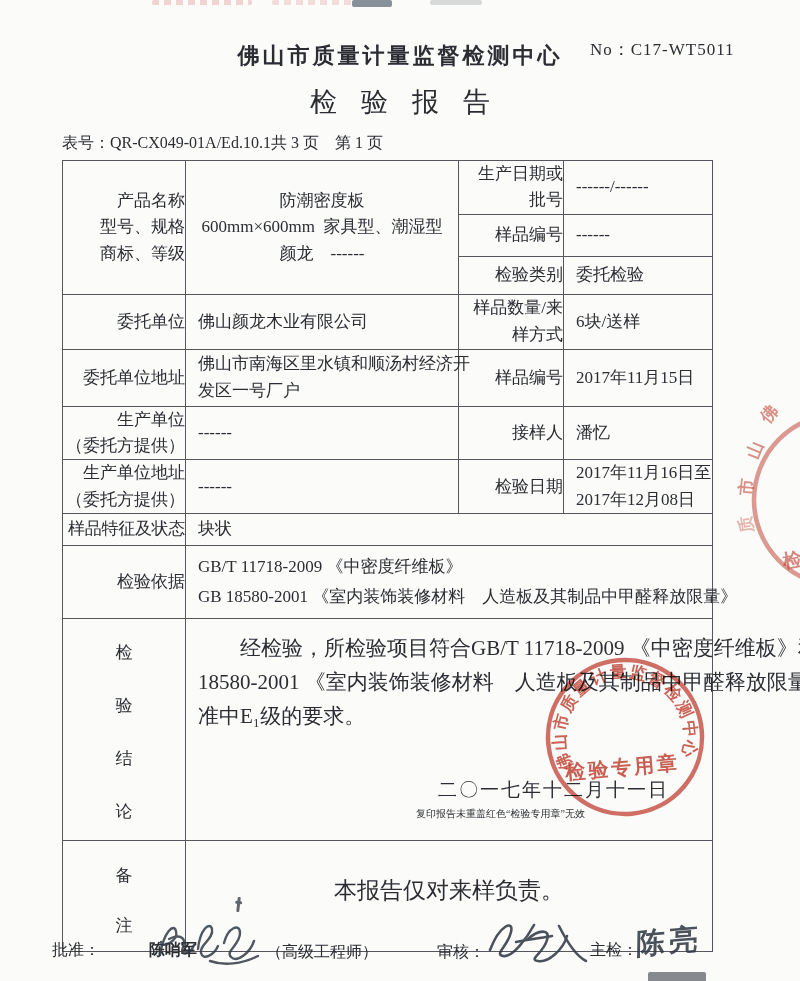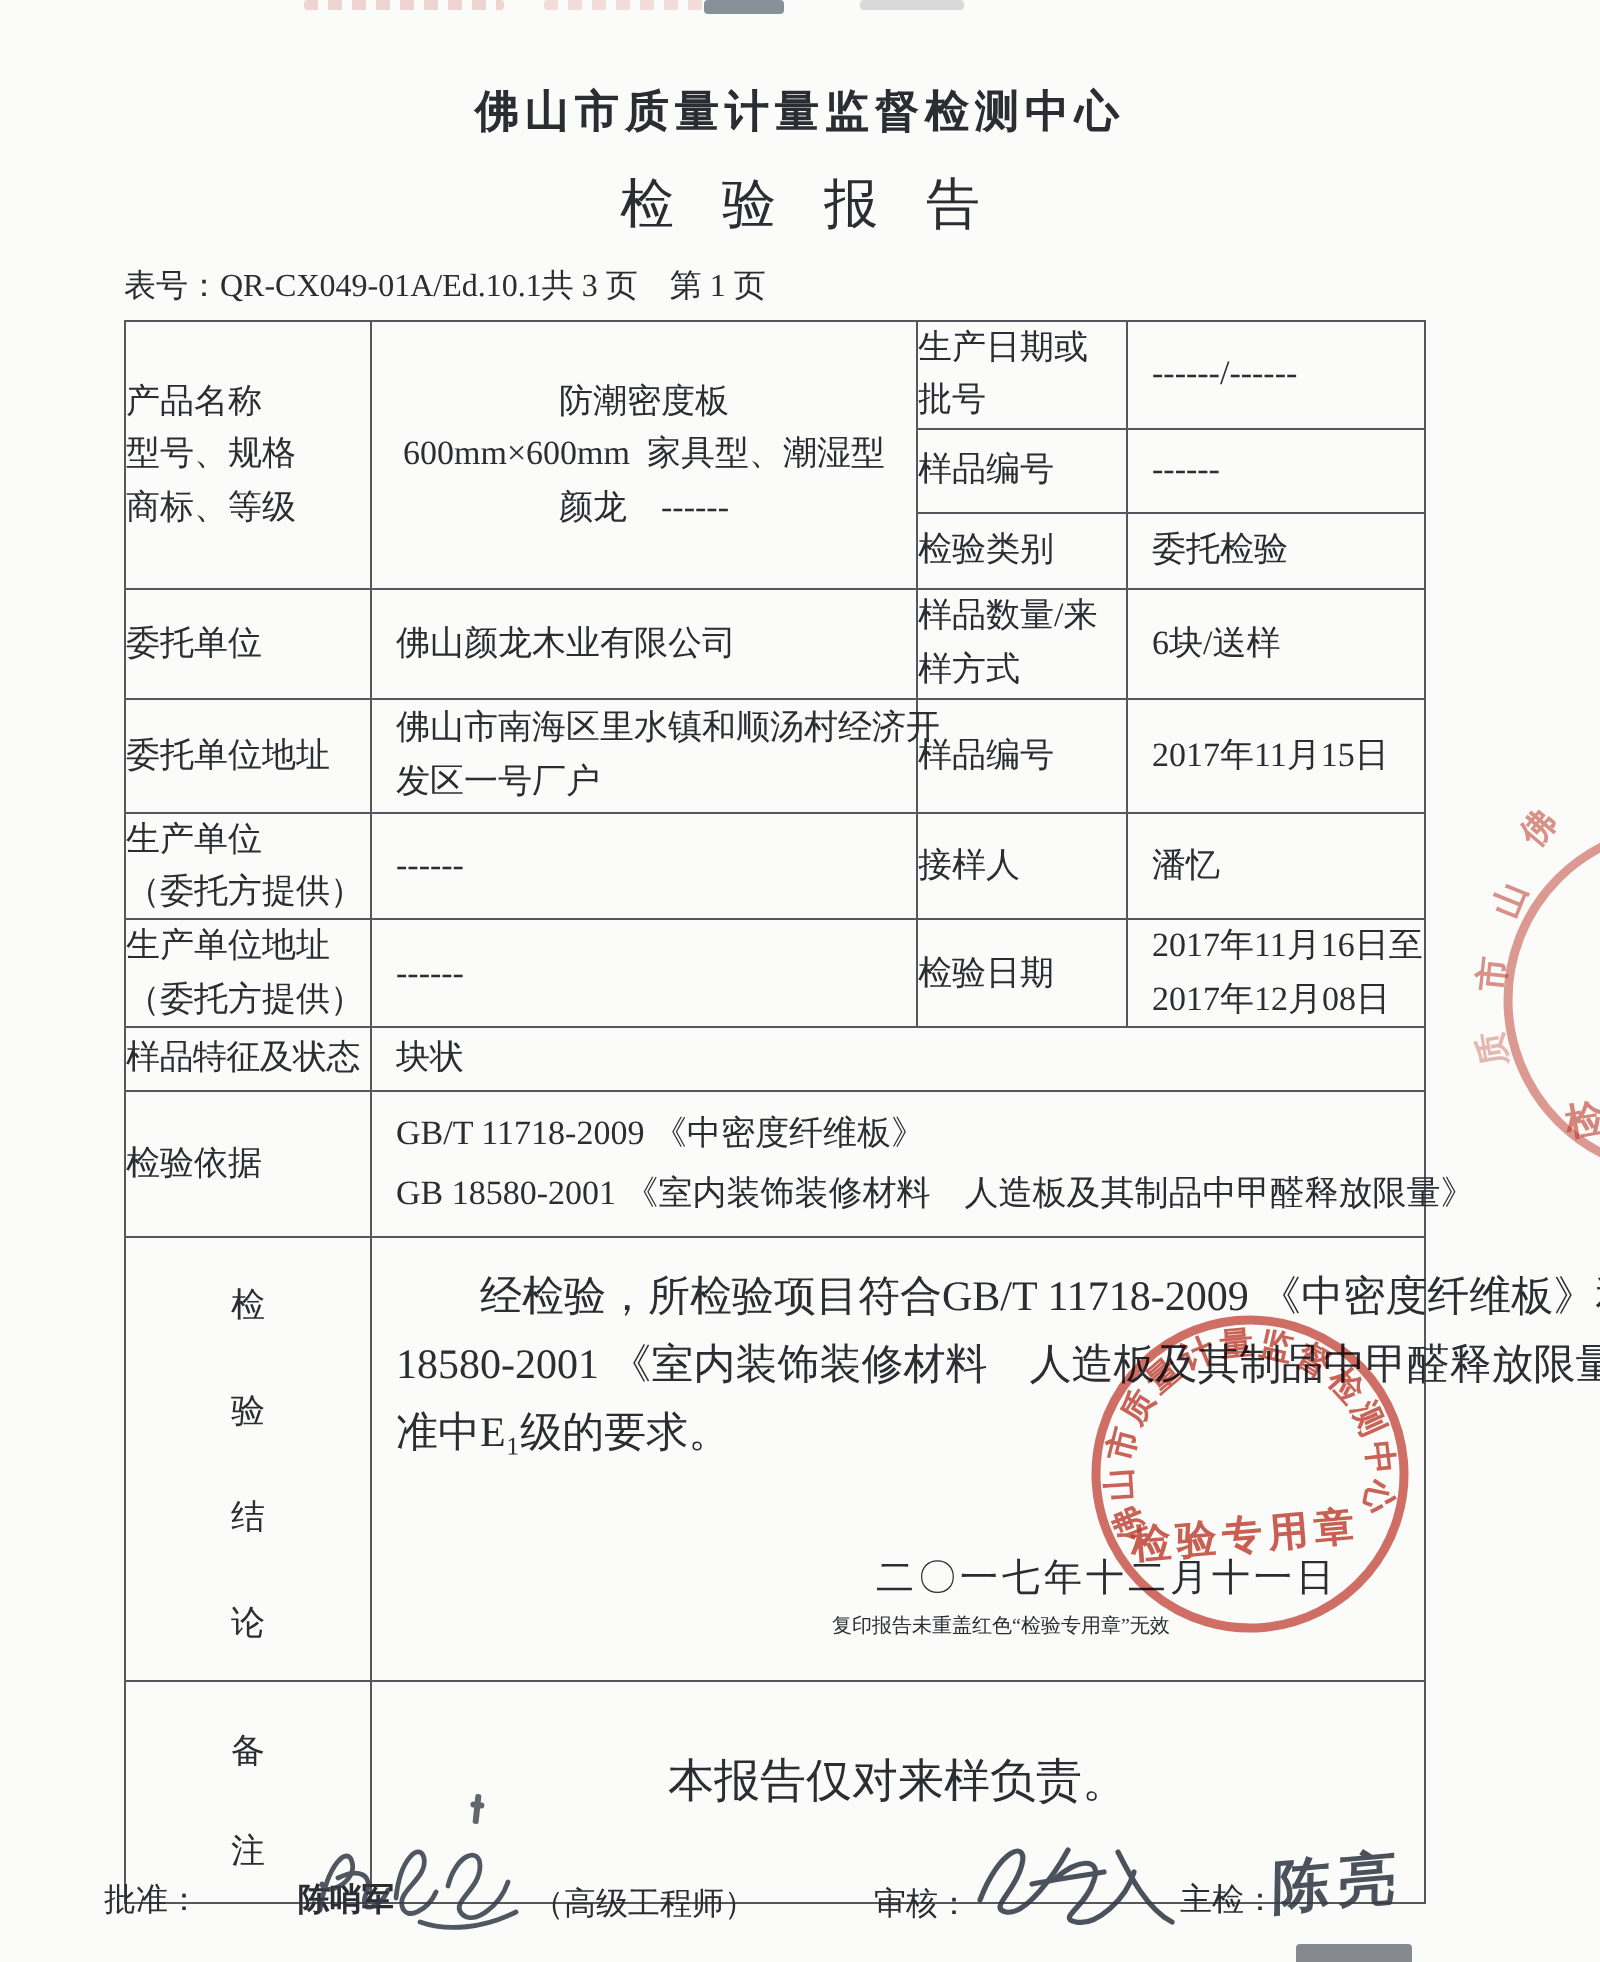--- a/index.html
+++ b/index.html
@@ -26,21 +26,21 @@
     font-size:22px; font-weight:700; letter-spacing:3px; }
   .report-title { position:absolute; left:0; top:84px; width:100%; text-align:center;
     font-size:27px; font-weight:400; letter-spacing:24px; text-indent:24px; }
   .form-row { position:absolute; left:62px; top:133px; width:678px;
     display:flex; justify-content:flex-start; font-size:16px; }
   
   table.report { position:absolute; left:62px; top:160px; width:650px;
     border-collapse:collapse; table-layout:fixed; }
   table.report td { border:1px solid #55575c; vertical-align:middle;
     font-size:17px; line-height:1.55; }
-  td.lab { text-align:left; white-space:pre; }
+  td.lab { text-align:right; white-space:pre; }
   td.lab3 { line-height:2.05;font-family:Liberation Serif, serif; }
   td.mid { text-align:center; white-space:pre; line-height:2.1; }
   td.val { text-align:left; padding-left:12px; white-space:pre; }
   td.vlab { text-align:center; white-space:pre; font-size:18px; vertical-align:top; }
   td.vlab.concl { line-height:53px; padding-top:6px; }
   td.vlab.remark { line-height:50px; padding-top:10px; }
   td.rel { position:relative; overflow:visible; }
   td.fit { font-size:16.5px; letter-spacing:-0.3px; }
   .basis-val { padding:6px 0 6px 12px; white-space:pre; line-height:1.75; }
   .concl-text { position:absolute; left:12px; top:12px; white-space:pre;
@@ -66,20 +66,21 @@
 </head>
 <body>
 
 <div class="page">
 
   <div class="remnant pink1"></div>
   <div class="remnant pink2"></div>
   <div class="remnant dark1"></div>
   <div class="remnant dark2"></div>
 
+  <div class="report-no">No：C17-WT5011</div>
   <div class="org-title">佛山市质量计量监督检测中心</div>
   <div class="report-title">检验报告</div>
   <div class="form-row">
     <span>表号：QR-CX049-01A/Ed.10.1</span>
     <span>共 3 页　第 1 页</span>
   </div>
 
   <table class="report">
     <colgroup>
         <col style="width:123px">

